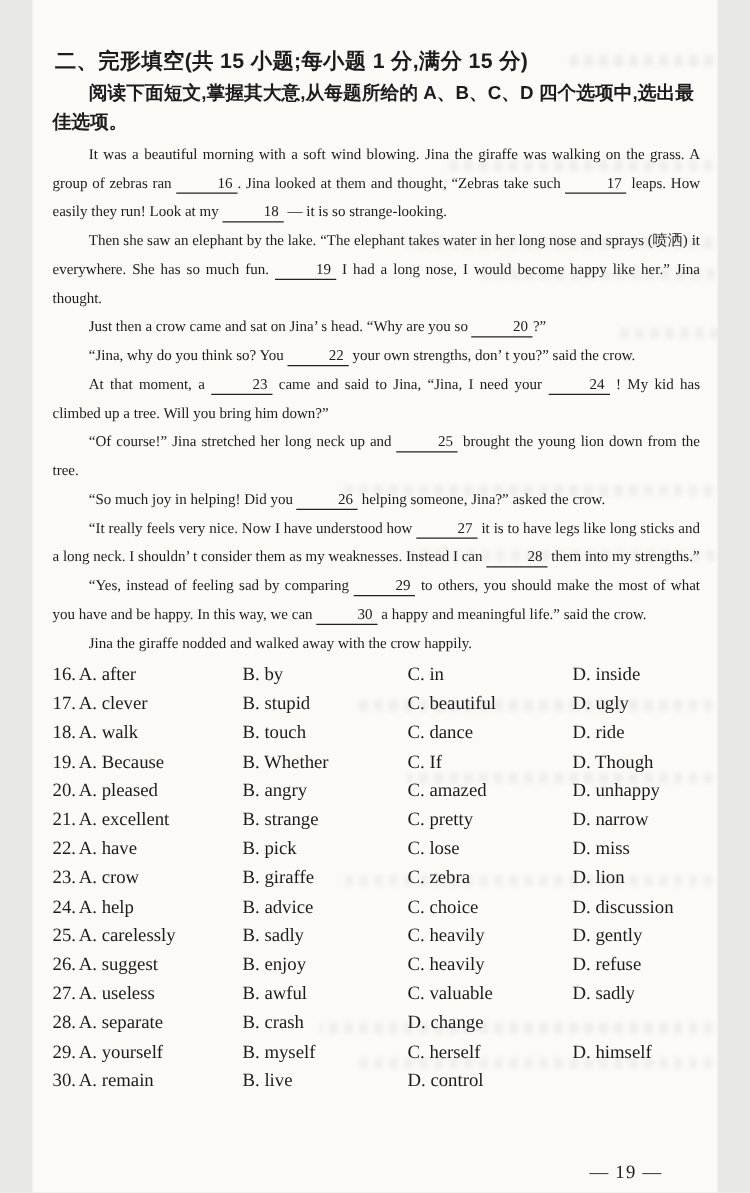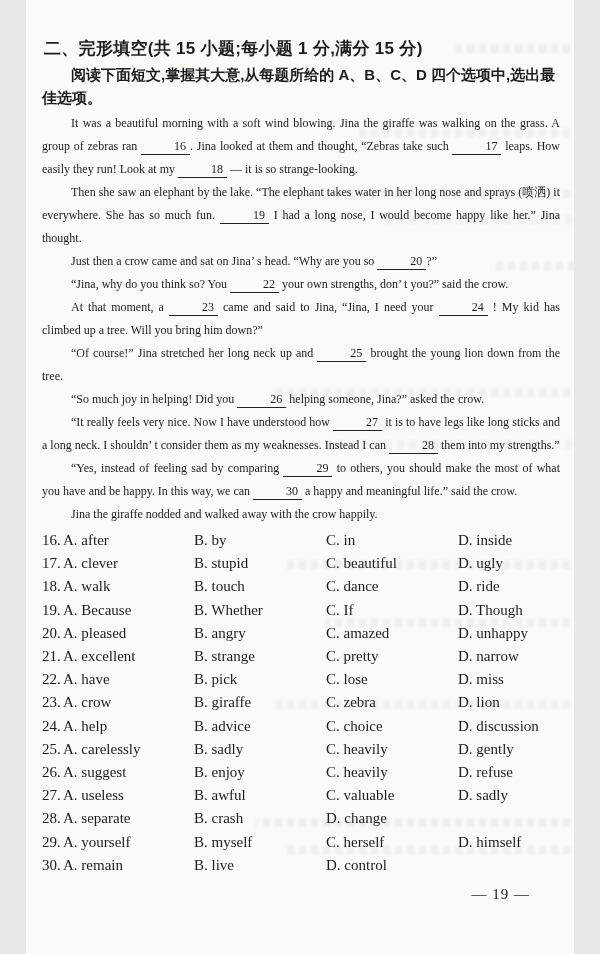--- a/index.html
+++ b/index.html
@@ -64,21 +64,21 @@
   }
   .options{margin-top:3px;}
   .q-row{
     display:grid;
     grid-template-columns:21px 131px 132px 132px auto;
     font-size:15px;line-height:23.2px;
     white-space:nowrap;
   }
   .page-number{
     position:absolute;
-    top:886px;right:44px;
+    top:930px;right:44px;
     font-size:15px;
     letter-spacing:1px;
   }
 </style>
 </head>
 <body>
 
 <div class="page">
 
   <div class="artifacts">

